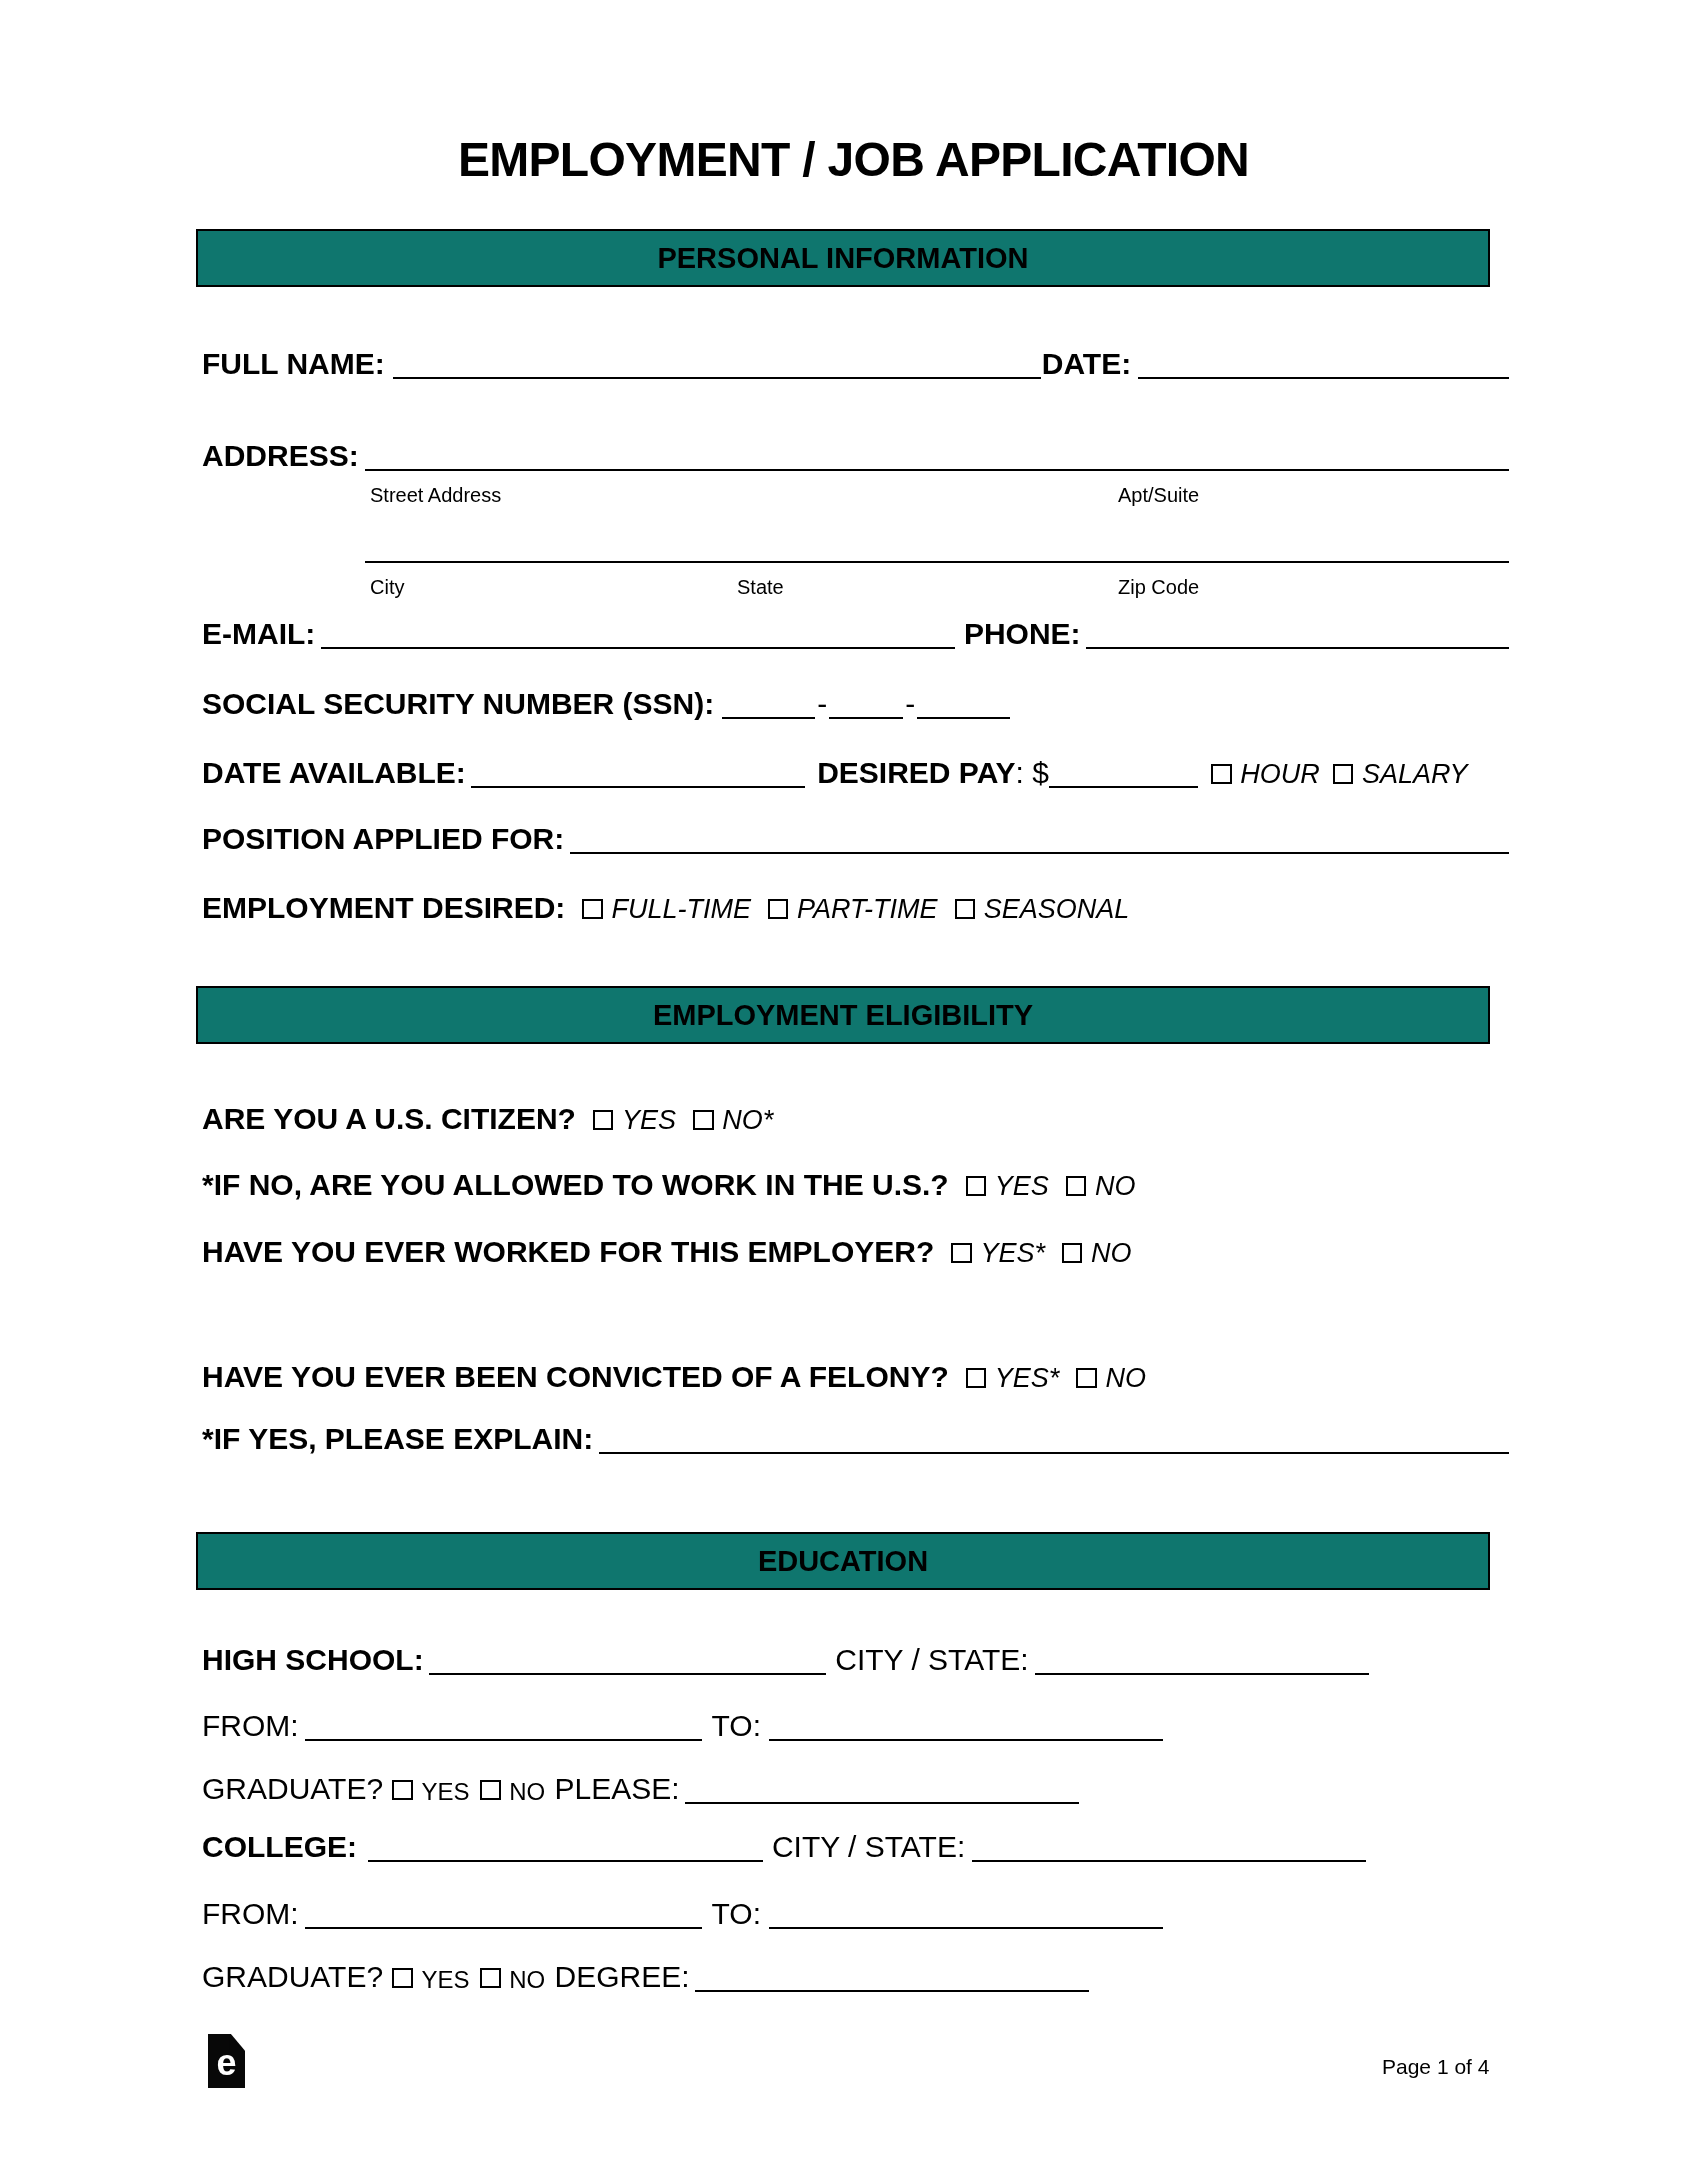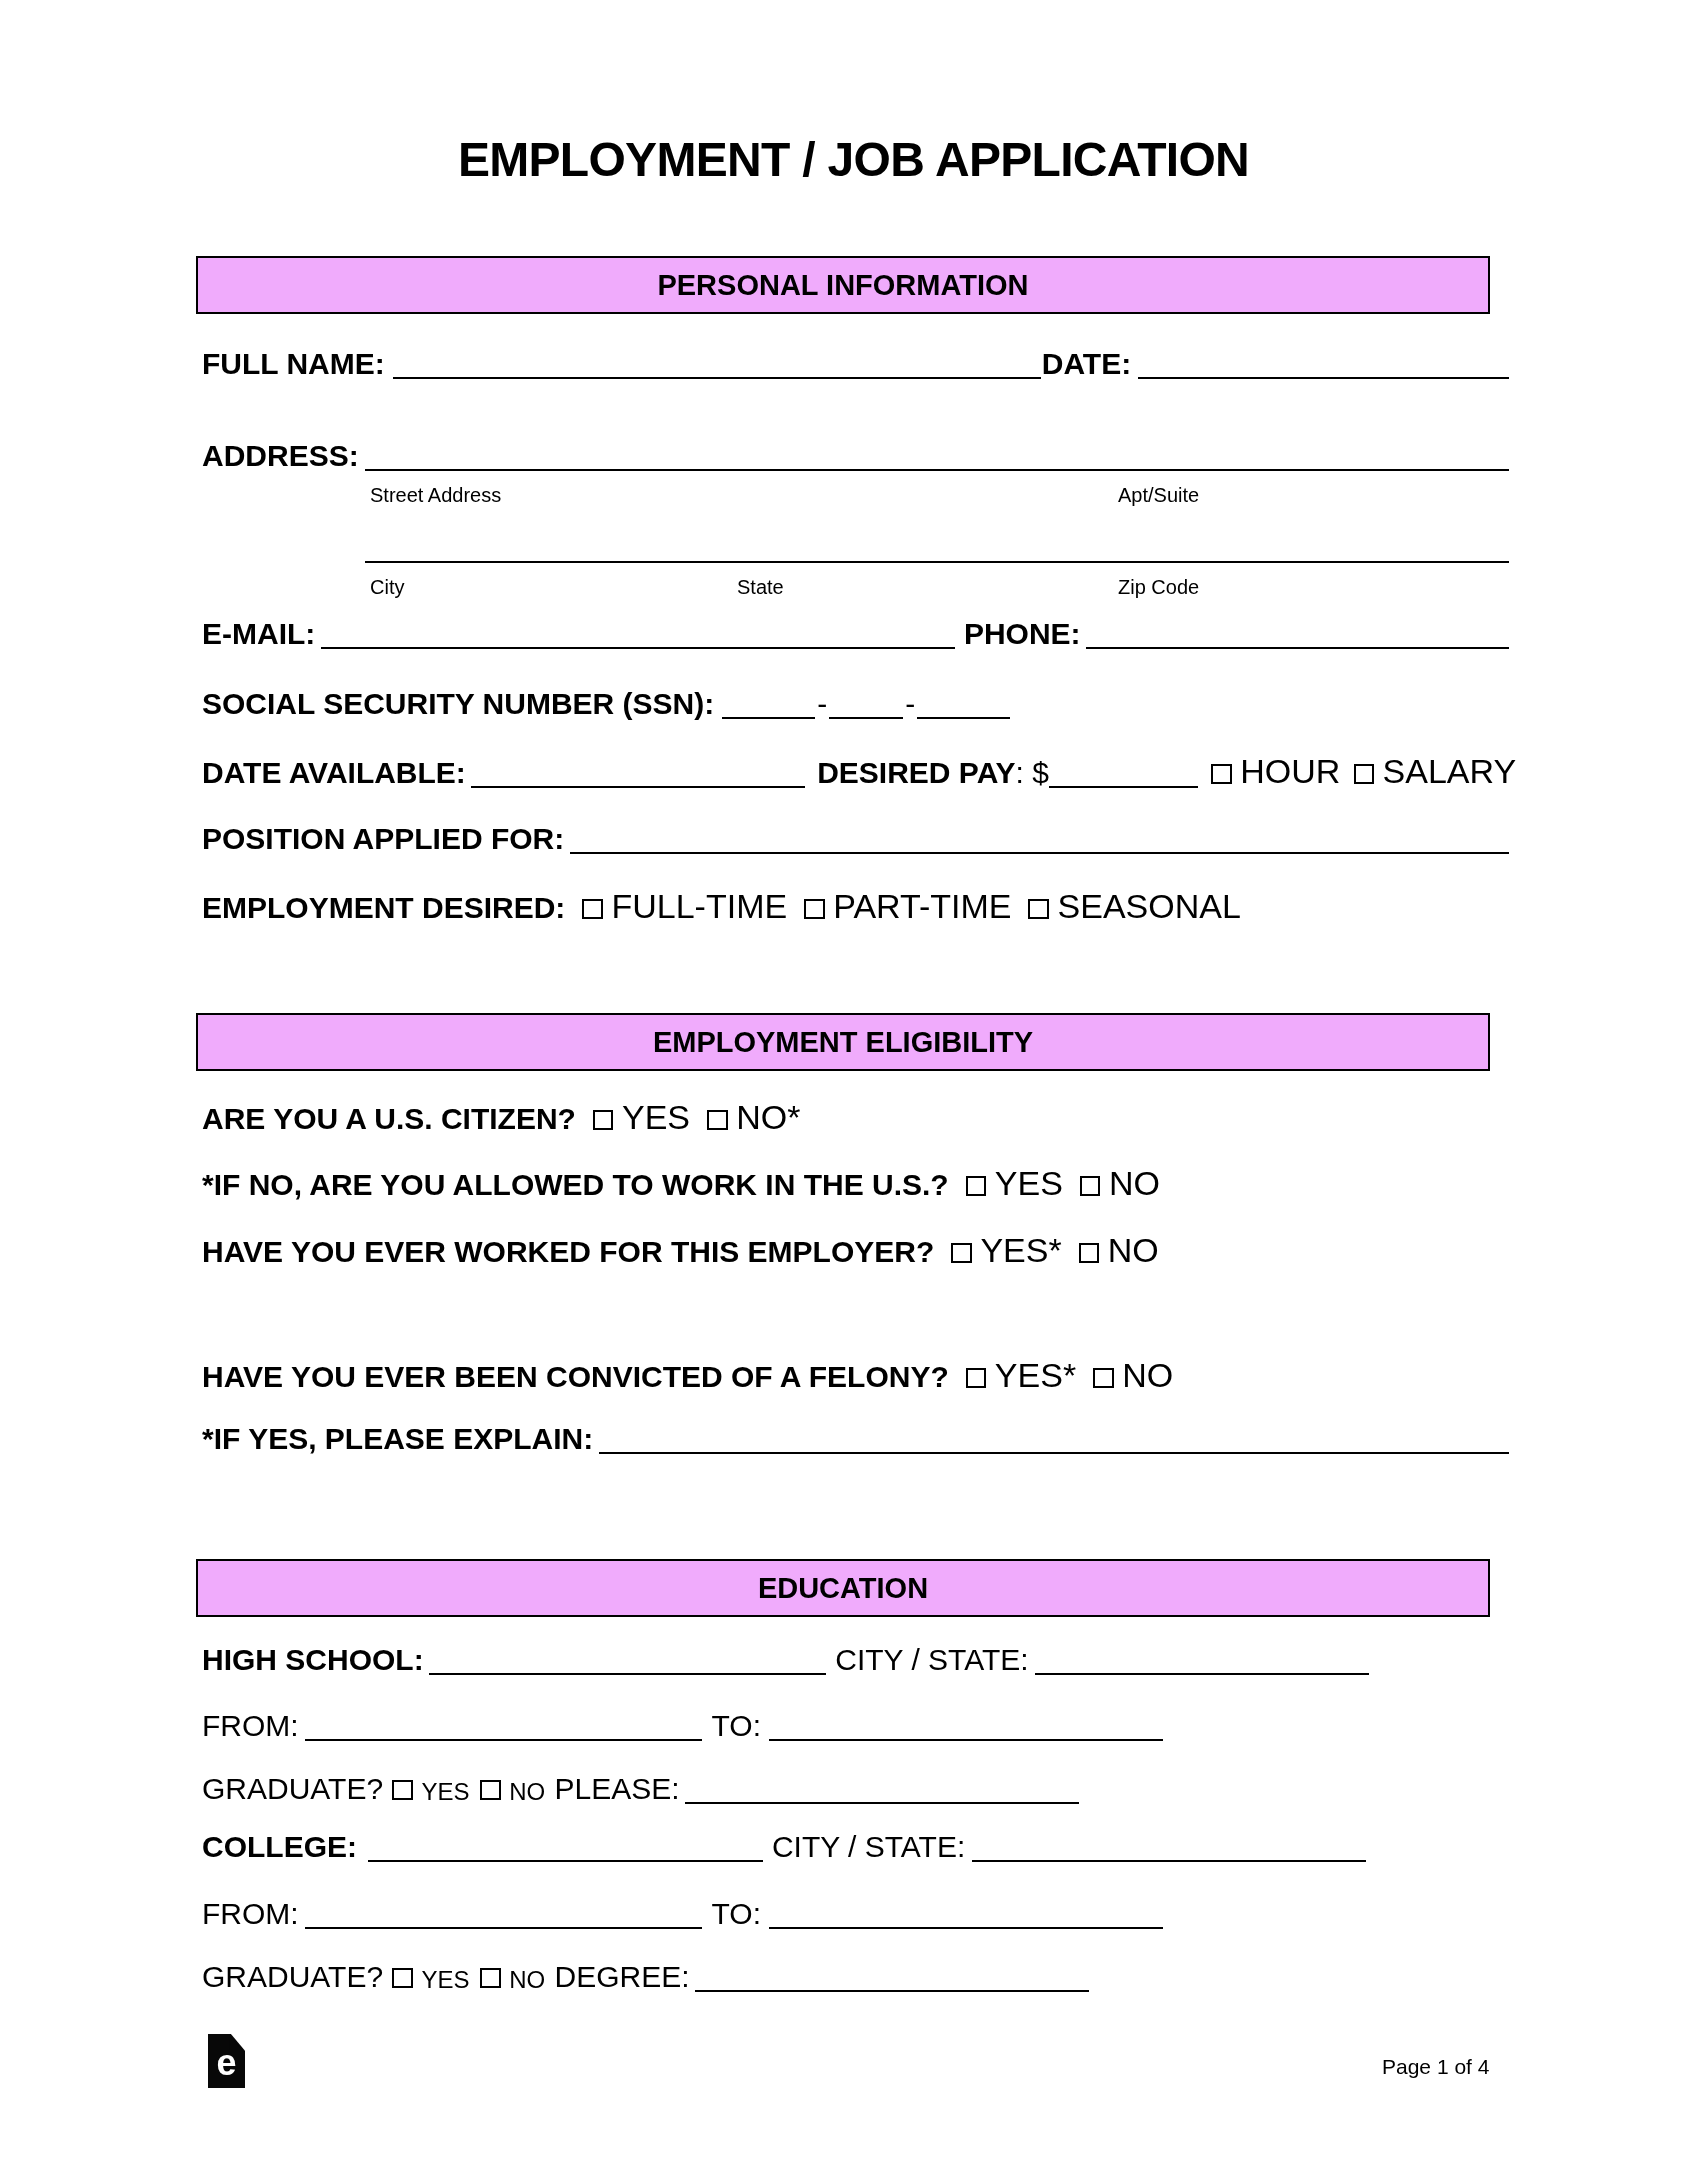--- a/index.html
+++ b/index.html
@@ -4,32 +4,32 @@
 <style>
   html,body{margin:0;padding:0;background:#ffffff;}
   .page{position:relative;width:1687px;height:2183px;background:#ffffff;
         font-family:"Liberation Sans", sans-serif;color:#000;overflow:hidden;padding-left:20px;}
   .page *{box-sizing:border-box;}
 
   .title{position:absolute;top:136px;left:0;width:100%;text-align:center;
          font-size:48px;font-weight:bold;line-height:1;letter-spacing:-0.7px;}
 
   .section-bar{position:absolute;left:196px;width:1294px;height:58px;
-               background:#f0abfc;border:2px solid #000;
-               display:flex;align-items:center;justify-content:center;margin-top:27px;}
+               background:#0f766e;border:2px solid #000;
+               display:flex;align-items:center;justify-content:center;}
   .section-bar span{font-size:29px;font-weight:bold;line-height:1;}
 
   .row{position:absolute;left:202px;right:198px;height:37px;
        display:flex;align-items:flex-end;white-space:nowrap;}
   .lbl{font-size:30px;font-weight:bold;line-height:1;flex:none;}
   .rlbl{font-size:30px;font-weight:normal;line-height:1;flex:none;}
   .ul{display:inline-block;height:6.6px;border-bottom:2px solid #000;flex:none;}
   .ul-fill{display:inline-block;height:6.6px;border-bottom:2px solid #000;flex:1;}
   .sp{display:inline-block;height:0.7px;flex:none;}
-  .opt{font-size:34px;font-weight:normal;line-height:1;flex:none;}
+  .opt{font-size:27px;font-weight:normal;line-height:1;flex:none;font-style:italic;}
   .opt-sm{font-size:24px;font-weight:normal;line-height:1;flex:none;}
   .cb{width:20.5px;height:20.5px;border:2px solid #000;background:#fff;
       flex:none;margin:0 8.6px 4px 17px;}
   .cb-tight{margin-left:13.2px;}
   .sep{font-size:30px;font-weight:normal;line-height:1;flex:none;margin:0 2px;}
 
   .subrow{position:absolute;left:0;right:0;height:22.5px;}
   .subrow span{position:absolute;font-size:20px;line-height:1;font-weight:normal;}
 
   .footer-logo{position:absolute;left:208px;top:2034px;width:37px;height:54px;}

